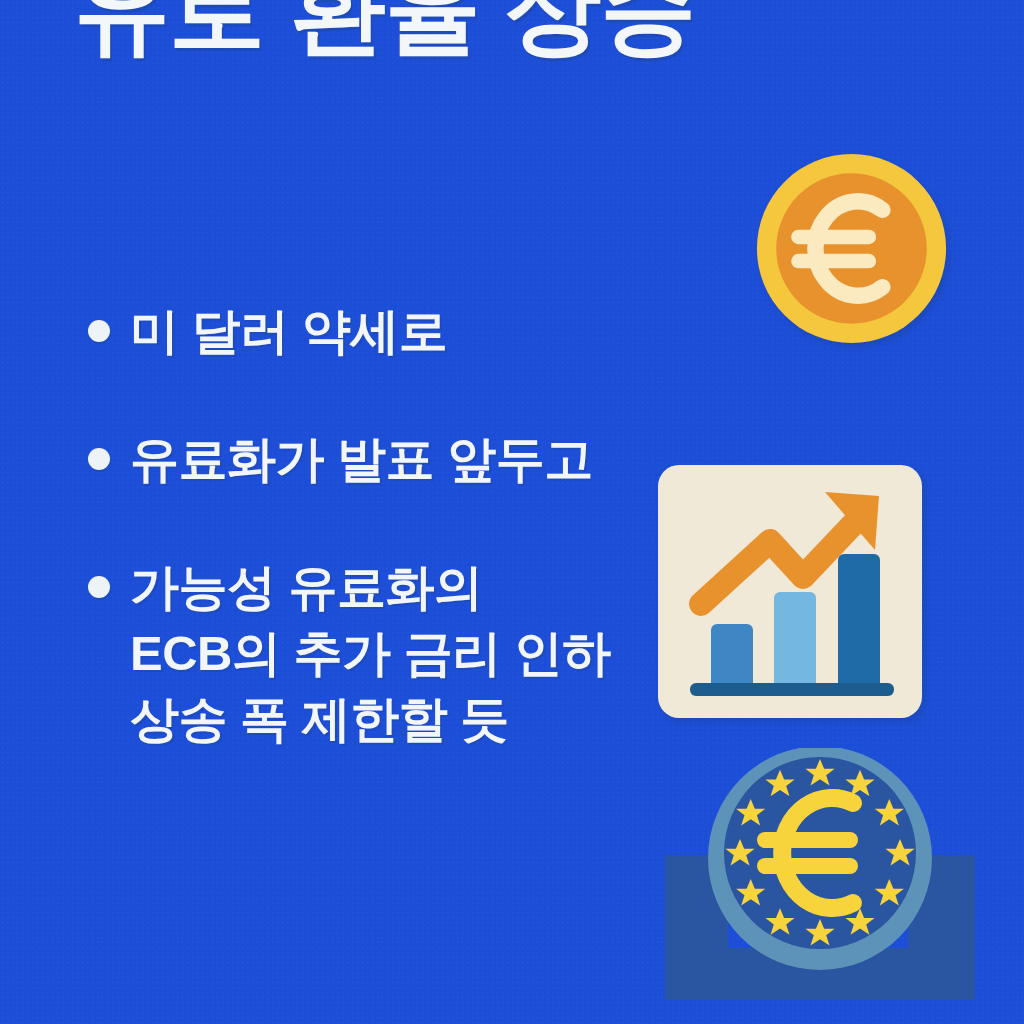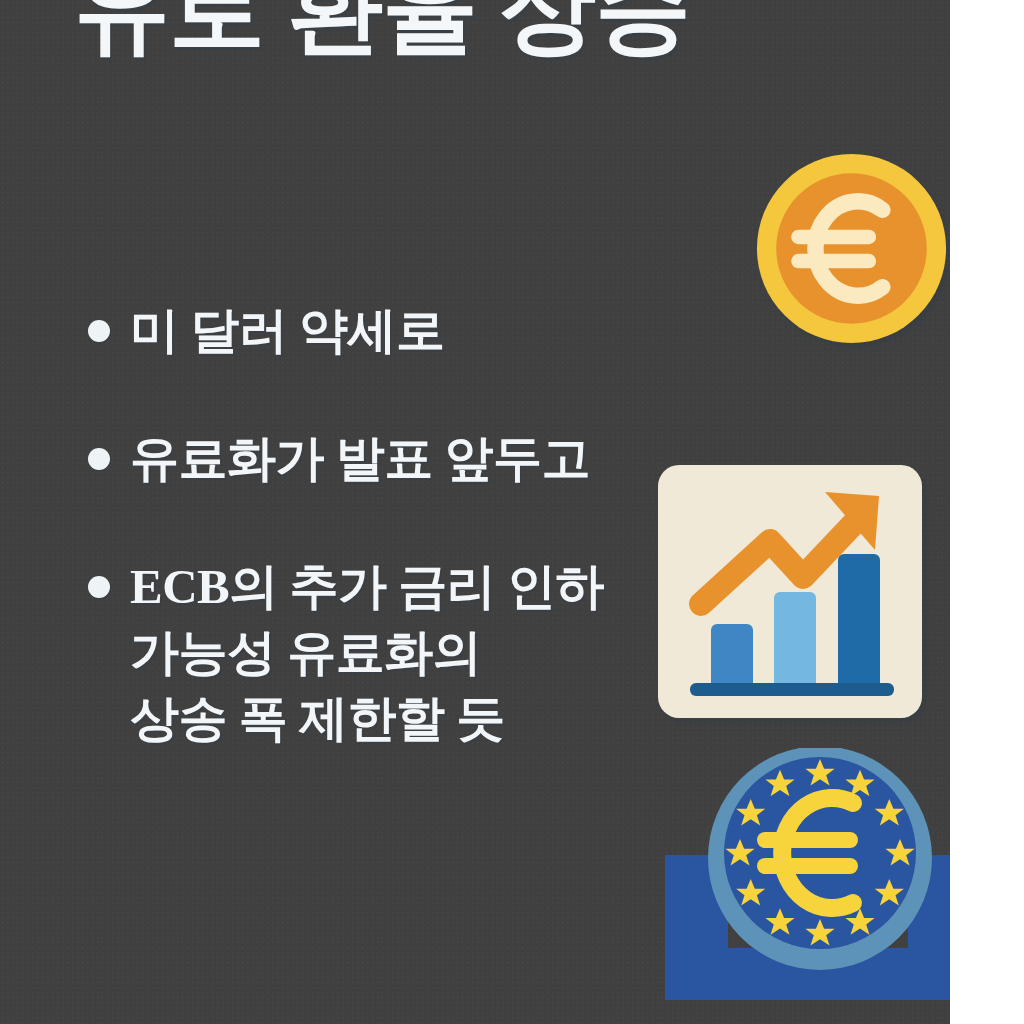--- a/index.html
+++ b/index.html
@@ -3,24 +3,23 @@
 <meta charset="utf-8">
 <style>
   * { margin:0; padding:0; box-sizing:border-box; }
   html, body {
     width:1024px; height:1024px;
     overflow:hidden;
     font-family:"Liberation Sans","DejaVu Sans",sans-serif;
   }
   #poster{
     position:relative;
-    width:950px; height:1024px;
-    background:#404040;
+    width:1024px; height:1024px;
+    background:#1d4ed8;
     overflow:hidden;
-    font-family:Liberation Serif, serif;
   }
   
   #poster::after{
     content:"";
     position:absolute; inset:0;
     pointer-events:none;
     background-image:
       radial-gradient(rgba(255,255,255,0.030) 1px, transparent 1px),
       radial-gradient(rgba(0,0,0,0.025) 1px, transparent 1px);
     background-size:5px 5px, 7px 7px;
@@ -133,22 +132,22 @@
     <div class="bullet">
       <div class="dot"></div>
       <div class="btext">
         <div class="bline">유료화가 발표 앞두고</div>
       </div>
     </div>
 
     <div class="bullet">
       <div class="dot"></div>
       <div class="btext">
+        <div class="bline">가능성 유료화의</div>
         <div class="bline">ECB의 추가 금리 인하</div>
-        <div class="bline">가능성 유료화의</div>
         <div class="bline">상송 폭 제한할 듯</div>
       </div>
     </div>
 
   </div>
 
   <div class="chart-card">
     <svg viewBox="0 0 266 255" width="266" height="255" aria-hidden="true">
       <rect x="1" y="1" width="264" height="253" rx="21" ry="21" fill="#f0e9d8"></rect>
 

